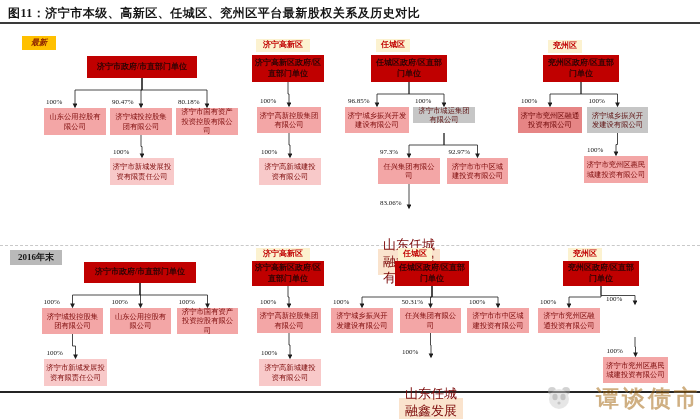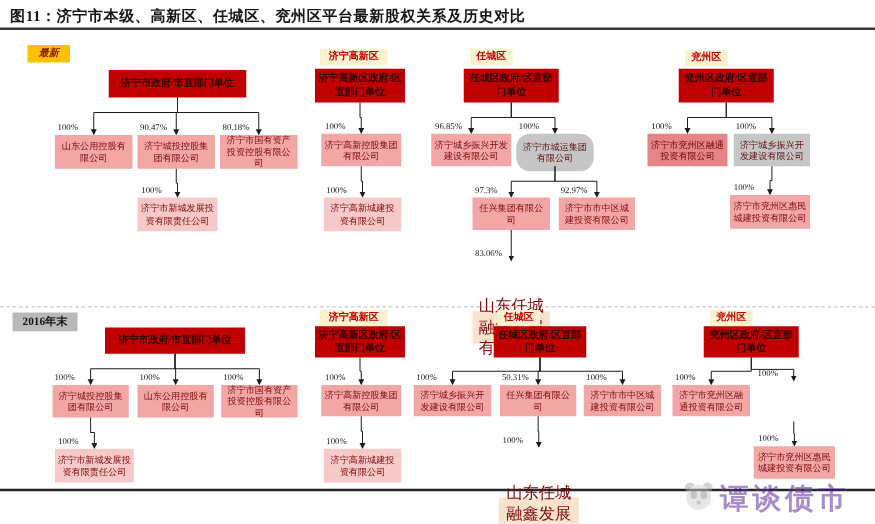--- a/index.html
+++ b/index.html
@@ -18,22 +18,22 @@
         box-sizing:border-box;padding:1px 2px;line-height:1.3;}
   .node.red{background:#C00000;color:#2b0404;font-weight:bold;font-size:8px;text-align:center;}
   .node.pink{background:#F3A6A6;color:#7c0a0a;font-size:7.3px;}
   .node.salmon{background:#E68585;color:#6d0606;font-size:7.3px;}
   .node.lightpink{background:#F8C9C9;color:#7c0a0a;font-size:7.3px;}
   .node.peach{background:#FAE3CD;color:#7c0a0a;font-size:13px;margin-top:40px;}
   .node.gray{background:#C6C6C6;color:#5d1010;font-size:7.3px;}
   .node.header{background:#FCF2D0;color:#C00000;font-weight:bold;font-size:8px;}
   svg.wires{position:absolute;left:0;top:0;pointer-events:none;}
   .watermark{position:absolute;left:546px;top:383px;display:flex;align-items:center;gap:4px;opacity:.5;}
-  .wm-text{font-size:23px;font-weight:bold;color:#4c1d95;letter-spacing:3px;white-space:nowrap;
-           text-shadow:0 0 1px #ffffff;}
+  .wm-text{font-size:23px;font-weight:bold;color:#a16207;letter-spacing:3px;white-space:nowrap;
+           text-shadow:0 0 1px #ffffff;margin-left:20px;}
 </style>
 </head>
 <body>
 
 <div class="stage" id="stage">
   <div class="fig-title">图11：济宁市本级、高新区、任城区、兖州区平台最新股权关系及历史对比</div>
   <div class="title-rule"></div>
   <div class="badge-latest">最新</div>
   <div class="section-divider"></div>
   <div class="badge-2016">2016年末</div>
@@ -57,21 +57,21 @@
     <div class="node pink" style="left: 110px; top: 108px; width: 62px; height: 27px;">济宁城投控股集团有限公司</div>
     <div class="node pink" style="left: 176px; top: 108px; width: 62px; height: 27px;">济宁市国有资产投资控股有限公司</div>
     <div class="node lightpink" style="left: 110px; top: 158px; width: 64px; height: 27px;">济宁市新城发展投资有限责任公司</div>
     <div class="node header" style="left: 256px; top: 39px; width: 54px; height: 13px;">济宁高新区</div>
     <div class="node red" style="left: 252px; top: 55px; width: 72px; height: 27px;">济宁高新区政府/区直部门单位</div>
     <div class="node pink" style="left: 257px; top: 107px; width: 64px; height: 26px;">济宁高新控股集团有限公司</div>
     <div class="node lightpink" style="left: 259px; top: 158px; width: 62px; height: 27px;">济宁高新城建投资有限公司</div>
     <div class="node header" style="left: 376px; top: 39px; width: 34px; height: 13px;">任城区</div>
     <div class="node red" style="left: 371px; top: 55px; width: 76px; height: 27px;">任城区政府/区直部门单位</div>
     <div class="node pink" style="left: 345px; top: 107px; width: 64px; height: 26px;">济宁城乡振兴开发建设有限公司</div>
-    <div class="node gray" style="left: 413px; top: 107px; width: 62px; height: 30px; border-radius: 11px;">济宁市城运集团有限公司</div>
+    <div class="node gray" style="left: 413px; top: 107px; width: 62px; height: 16px;">济宁市城运集团有限公司</div>
     <div class="node pink" style="left: 378px; top: 158px; width: 62px; height: 26px;">任兴集团有限公司</div>
     <div class="node pink" style="left: 447px; top: 158px; width: 61px; height: 26px;">济宁市市中区城建投资有限公司</div>
     <div class="node peach" style="left: 378px; top: 209px; width: 62px; height: 26px;">山东任城融鑫发展有限公司</div>
     <div class="node header" style="left: 548px; top: 40px; width: 34px; height: 13px;">兖州区</div>
     <div class="node red" style="left: 543px; top: 55px; width: 76px; height: 27px;">兖州区政府/区直部门单位</div>
     <div class="node salmon" style="left: 518px; top: 107px; width: 64px; height: 26px;">济宁市兖州区融通投资有限公司</div>
     <div class="node gray" style="left: 587px; top: 107px; width: 61px; height: 26px;">济宁城乡振兴开发建设有限公司</div>
     <div class="node pink" style="left: 584px; top: 156px; width: 64px; height: 27px;">济宁市兖州区惠民城建投资有限公司</div>
     <div class="node red" style="left: 84px; top: 262px; width: 112px; height: 21px;">济宁市政府/市直部门单位</div>
     <div class="node pink" style="left: 42px; top: 308px; width: 61px; height: 26px;">济宁城投控股集团有限公司</div>

